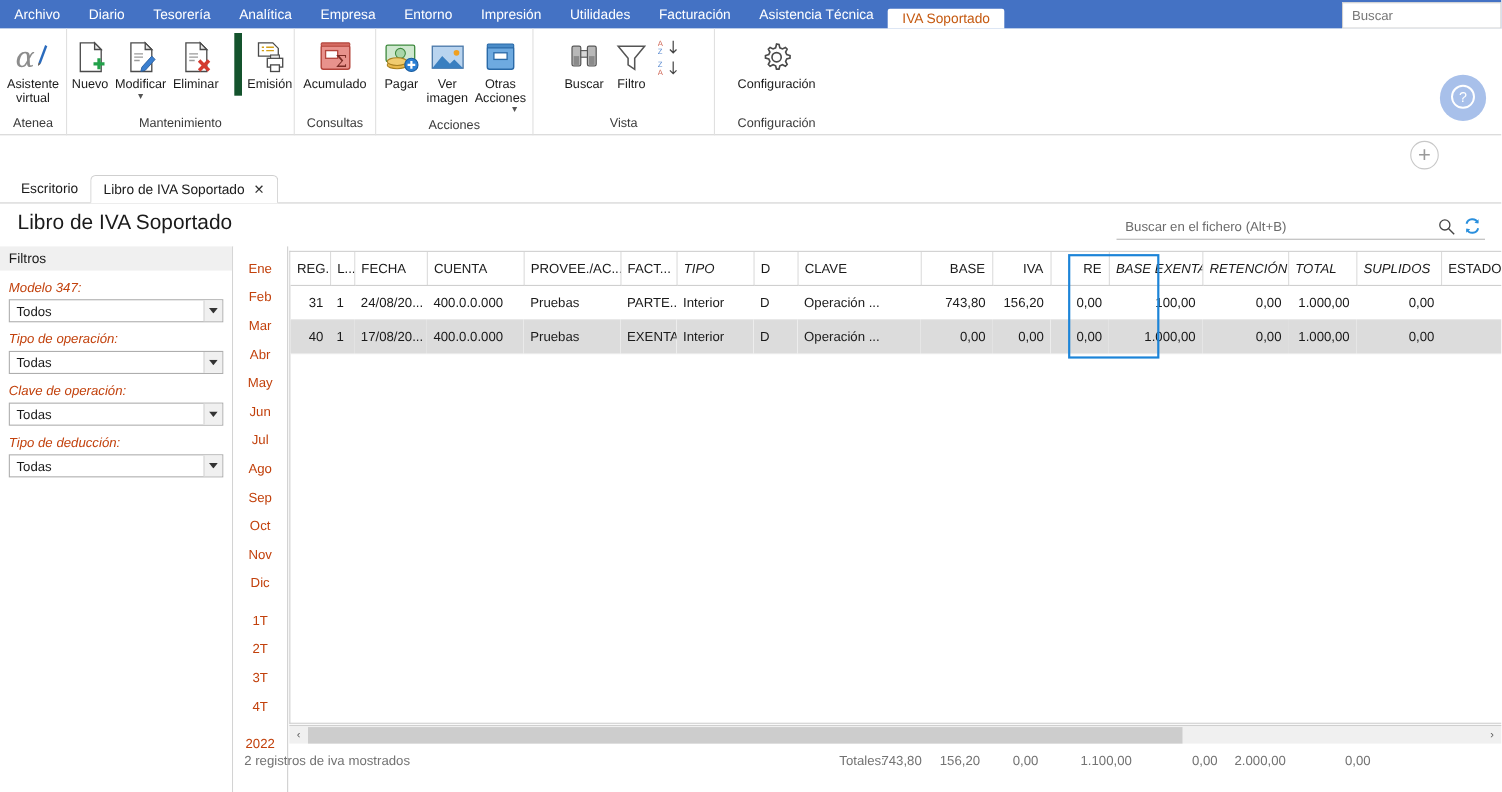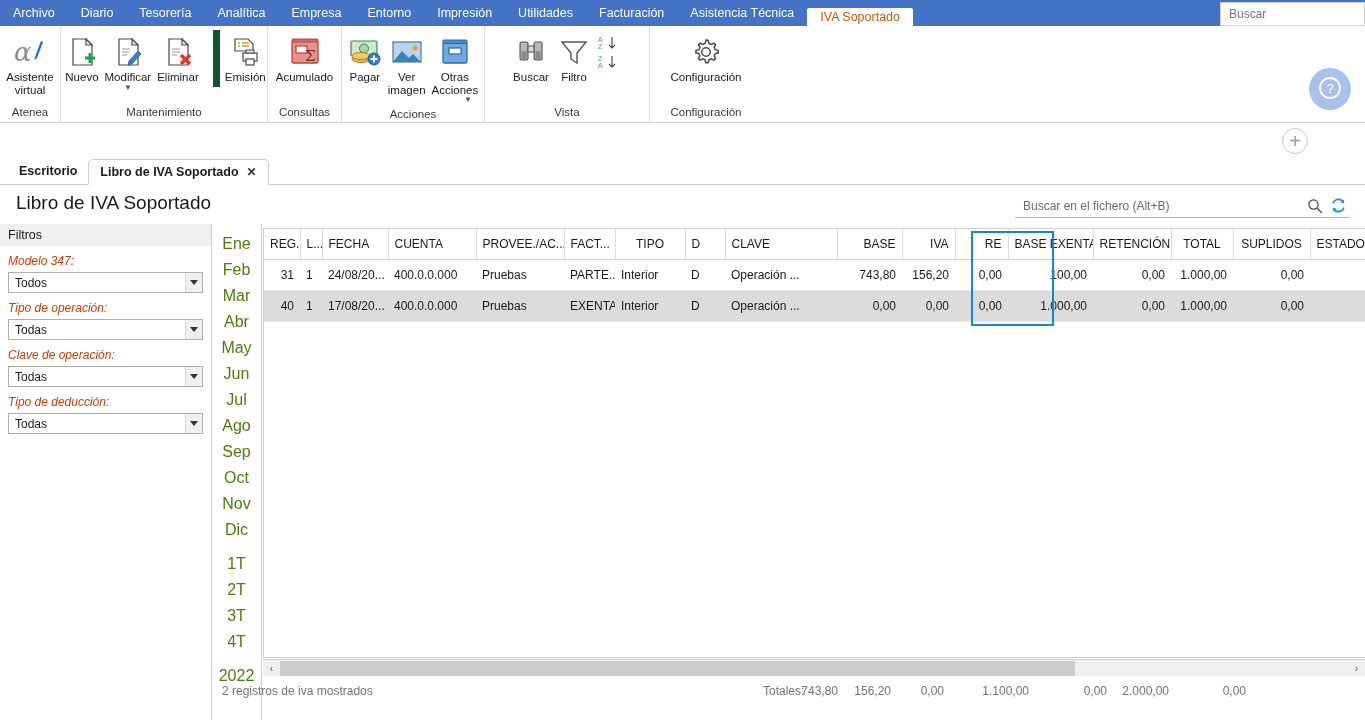--- a/index.html
+++ b/index.html
@@ -80,21 +80,21 @@
     width: 26px; height: 26px; border-radius: 50%;
     border: 1px solid #c8c8c8; color: #9a9a9a;
     display: flex; align-items: center; justify-content: center;
     font-size: 20px; line-height: 1;
   }
 
   
   .doctabs {
     position: absolute; top: 157px; left: 0; width: 1365px; height: 28px;
     border-bottom: 1px solid #cfcfcf;
-    display: flex; align-items: flex-end; padding-left: 8px; font-weight: bold;
+    display: flex; align-items: flex-end; padding-left: 8px;
   }
   .doctab {
     height: 26px; padding: 0 11px; display: flex; align-items: center;
     font-size: 12.5px; color: #1a1a1a; cursor: default;
   }
   .doctab.active {
     background: #ffffff;
     border: 1px solid #cfcfcf; border-bottom: 1px solid #ffffff;
     border-radius: 5px 5px 0 0; position: relative; top: 1px;
   }
@@ -140,21 +140,21 @@
 
   
   .months {
     position: absolute; top: 224px; left: 212px; width: 50px; height: 496px;
     background: #ffffff; border-right: 1px solid #cfcfcf;
     display: flex; flex-direction: column; align-items: center;
     padding-top: 7px;
   }
   .month-item {
     height: 26px; width: 48px; display: flex; align-items: center;
-    justify-content: center; font-size: 16px; color: #4d7c0f; cursor: default;
+    justify-content: center; font-size: 12px; color: #c2410c; cursor: default;
   }
   .month-gap { height: 8px; }
 
   
   .grid-wrap {
     position: absolute; top: 228px; left: 263px;
     width: 1102px; height: 430px;
     border: 1px solid #cfcfcf; border-right: none;
     background: #ffffff; overflow: hidden;
   }
@@ -166,21 +166,21 @@
     padding: 0 6px; white-space: nowrap; overflow: hidden;
   }
   table.grid td {
     height: 31px; font-size: 12px; color: #1a1a1a;
     border-bottom: 1px solid #e8e8e8;
     padding: 0 6px; white-space: nowrap; overflow: hidden;
   }
   tr.alt td { background: #dcdcdc; }
   .ta-l { text-align: left; }
   .ta-r { text-align: right; }
-  .ta-c { text-align: center; }
+  .ta-c { text-align: left; font-style: italic; }
 
   .sel-box {
     position: absolute; left: 971px; top: 231px;
     width: 83px; height: 95px;
     border: 2px solid #1c84d8; pointer-events: none; z-index: 5;
   }
 
   
   .hscroll {
     position: absolute; top: 659px; left: 263px; width: 1102px; height: 17px;

